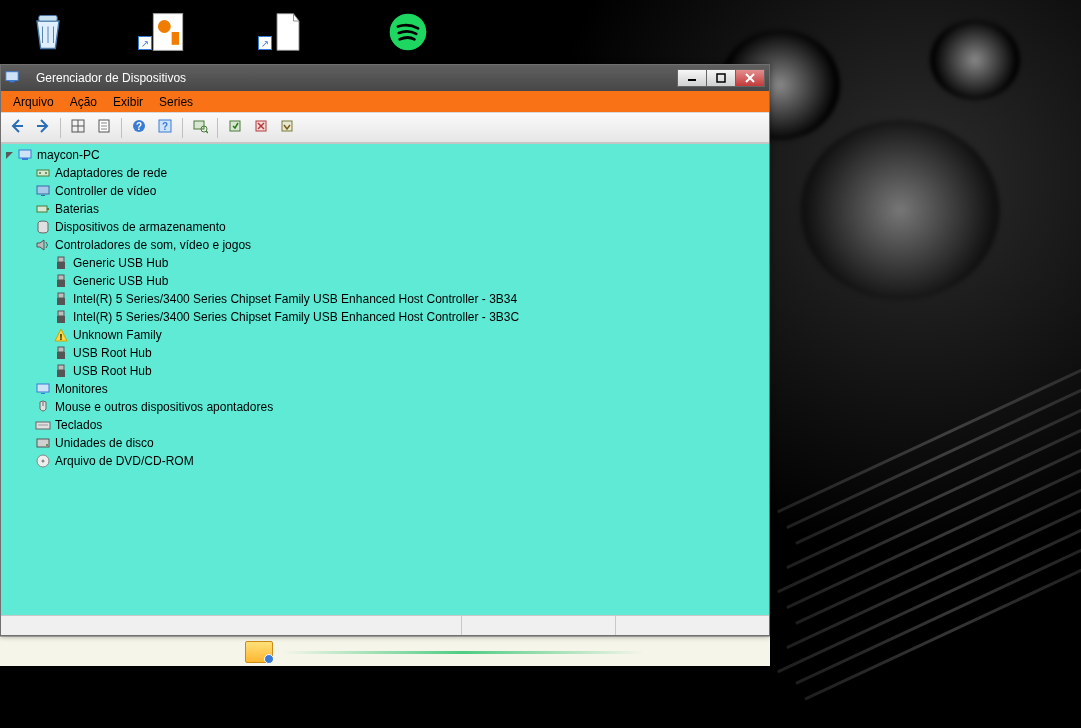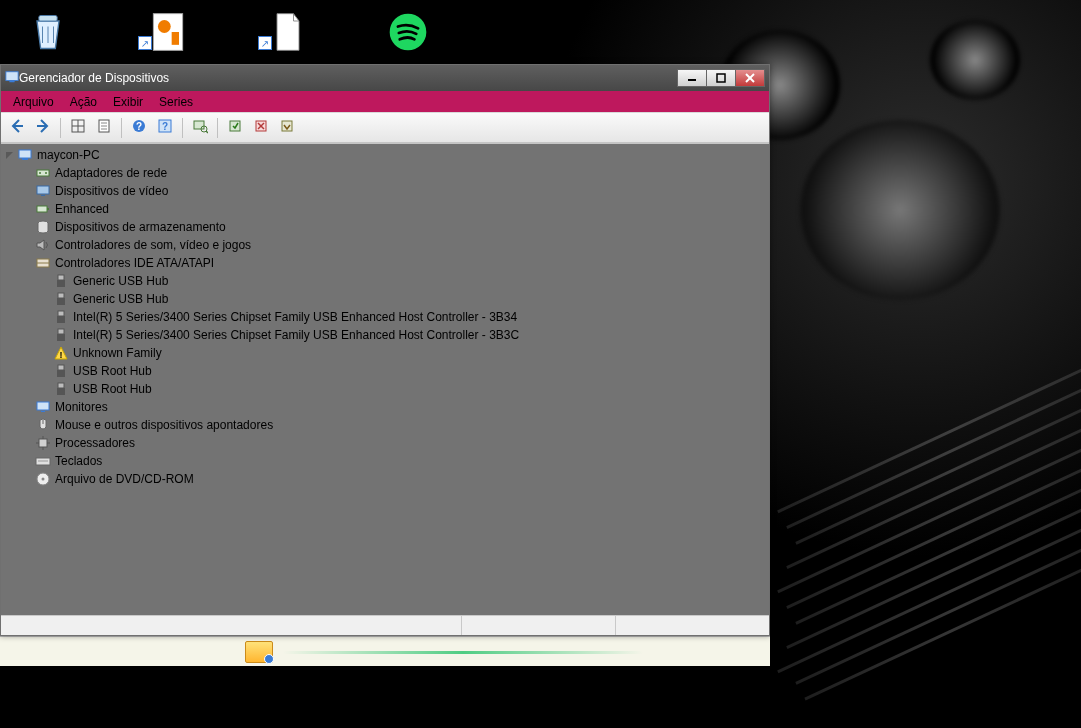--- a/index.html
+++ b/index.html
@@ -39,45 +39,45 @@
     background: #f0f0f0;
     box-shadow: 0 0 6px rgba(0,0,0,.4);
     z-index: 2;
     display: flex; flex-direction: column;
   }
   .titlebar {
     height: 26px;
     background: linear-gradient(#5f5f5f,#474747);
     color: #fff;
     display:flex; align-items:center;
-    padding: 0 4px; gap:0;
+    padding: 0 4px; gap:17px;
   }
   .titlebar .title-text { flex:1; font-size:12px; }
   .win-btns { display:flex; }
   .win-btn { width:30px; height:18px; background:linear-gradient(#f7f7f7,#d0d0d0); border:1px solid #656565; display:flex; align-items:center; justify-content:center; margin-left:-1px; cursor:default; }
   .win-btn.close { background:linear-gradient(#e48e8e,#c23a3a); }
   .win-btn svg { width:10px; height:10px; }
 
   
   .menubar {
-    height: 22px; background:#be185d; border-bottom:1px solid #d9d9d9;
+    height: 22px; background:#f97316; border-bottom:1px solid #d9d9d9;
     display:flex; align-items:center; padding:0 4px;
   }
   .menubar span { padding:2px 8px; cursor:default; }
 
   
   .toolbar {
     height:30px; background:linear-gradient(#fafafa,#e6e6e6); border-bottom:1px solid #c5c5c5;
     display:flex; align-items:center; padding:0 4px; gap:2px;
   }
   .tbtn { width:24px; height:24px; display:flex; align-items:center; justify-content:center; border:1px solid transparent; cursor:default; }
   .tsep { width:1px; height:20px; background:#c0c0c0; margin:0 3px; }
 
   
-  .tree-container { flex:1; background:#737373; overflow:auto; border-top:1px solid #c5c5c5; padding: 2px 0; }
+  .tree-container { flex:1; background:#5eead4; overflow:auto; border-top:1px solid #c5c5c5; padding: 2px 0; }
   .tree ul { list-style:none; margin:0; padding:0 0 0 18px; }
   .tree > ul { padding-left:2px; }
   .tree li { white-space:nowrap; }
   .tree .row { display:flex; align-items:center; height:18px; gap:2px; padding-right:8px; }
   .expander { width:12px; height:12px; display:inline-flex; align-items:center; justify-content:center; cursor:default; user-select:none; }
   .expander svg { width:9px; height:9px; }
   .node-icon { width:16px; height:16px; display:inline-flex; align-items:center; justify-content:center; }
   .node-label { padding-left:2px; }
 
   .statusbar { height:20px; background:#f0f0f0; border-top:1px solid #c9c9c9; display:flex; }
@@ -292,33 +292,33 @@
               </li>
               <li>
                 <div class="row">
                   <span class="expander"></span>
                   <span class="node-icon">
                     <svg width="16" height="16" viewBox="0 0 16 16">
                       <rect x="2" y="3" width="12" height="8" fill="#a7c8e8" stroke="#3a6ba5"></rect>
                       <rect x="6" y="12" width="4" height="1" fill="#3a6ba5"></rect>
                     </svg>
                   </span>
-                  <span class="node-label">Dispositivos de vídeo</span>
+                  <span class="node-label">Controller de vídeo</span>
                 </div>
               </li>
               <li>
                 <div class="row">
                   <span class="expander"></span>
                   <span class="node-icon">
                     <svg width="16" height="16" viewBox="0 0 16 16">
                       <rect x="2" y="5" width="10" height="6" fill="#d7e7d2" stroke="#4a7a3a"></rect>
                       <rect x="12" y="7" width="2" height="2" fill="#4a7a3a"></rect>
                     </svg>
                   </span>
-                  <span class="node-label">Enhanced</span>
+                  <span class="node-label">Baterias</span>
                 </div>
               </li>
               <li>
                 <div class="row">
                   <span class="expander"></span>
                   <span class="node-icon">
                     <svg width="16" height="16" viewBox="0 0 16 16">
                       <path d="M3 4 A5 2 0 0 1 13 4 L13 12 A5 2 0 0 1 3 12 Z" fill="#e0e0e0" stroke="#666"></path>
                     </svg>
                   </span>
@@ -331,32 +331,20 @@
                   <span class="node-icon">
                     <svg width="16" height="16" viewBox="0 0 16 16">
                       <path d="M2 6 L5 6 L9 3 L9 13 L5 10 L2 10 Z" fill="#bbb" stroke="#555"></path>
                       <path d="M11 5 Q14 8 11 11" fill="none" stroke="#555"></path>
                     </svg>
                   </span>
                   <span class="node-label">Controladores de som, vídeo e jogos</span>
                 </div>
               </li>
               <li>
-                <div class="row">
-                  <span class="expander"></span>
-                  <span class="node-icon">
-                    <svg width="16" height="16" viewBox="0 0 16 16">
-                      <rect x="2" y="4" width="12" height="8" fill="#e8e0d0" stroke="#8a7a4a"></rect>
-                      <line x1="2" y1="8" x2="14" y2="8" stroke="#8a7a4a"></line>
-                    </svg>
-                  </span>
-                  <span class="node-label">Controladores IDE ATA/ATAPI</span>
-                </div>
-              </li>
-              <li>
                 <ul>
                   <li>
                     <div class="row">
                       <span class="expander"></span>
                       <span class="node-icon">
                         <svg width="16" height="16" viewBox="0 0 16 16">
                           <rect x="5" y="2" width="6" height="5" fill="#bdbdbd" stroke="#555"></rect>
                           <rect x="4" y="7" width="8" height="7" fill="#555"></rect>
                         </svg>
                       </span>
@@ -459,40 +447,37 @@
                     </svg>
                   </span>
                   <span class="node-label">Mouse e outros dispositivos apontadores</span>
                 </div>
               </li>
               <li>
                 <div class="row">
                   <span class="expander"></span>
                   <span class="node-icon">
                     <svg width="16" height="16" viewBox="0 0 16 16">
-                      <rect x="4" y="4" width="8" height="8" fill="#d0d0d0" stroke="#555"></rect>
-                      <line x1="8" y1="1" x2="8" y2="4" stroke="#555"></line>
-                      <line x1="8" y1="12" x2="8" y2="15" stroke="#555"></line>
-                      <line x1="1" y1="8" x2="4" y2="8" stroke="#555"></line>
-                      <line x1="12" y1="8" x2="15" y2="8" stroke="#555"></line>
-                    </svg>
-                  </span>
-                  <span class="node-label">Processadores</span>
-                </div>
-              </li>
-              <li>
-                <div class="row">
-                  <span class="expander"></span>
-                  <span class="node-icon">
-                    <svg width="16" height="16" viewBox="0 0 16 16">
                       <rect x="1" y="5" width="14" height="7" fill="#e0e0e0" stroke="#666"></rect>
                       <line x1="3" y1="8" x2="13" y2="8" stroke="#999"></line>
                     </svg>
                   </span>
                   <span class="node-label">Teclados</span>
+                </div>
+              </li>
+              <li>
+                <div class="row">
+                  <span class="expander"></span>
+                  <span class="node-icon">
+                    <svg width="16" height="16" viewBox="0 0 16 16">
+                      <rect x="2" y="4" width="12" height="8" fill="#d0d0d0" stroke="#555"></rect>
+                      <circle cx="12" cy="10" r="1" fill="#4a7a3a"></circle>
+                    </svg>
+                  </span>
+                  <span class="node-label">Unidades de disco</span>
                 </div>
               </li>
               <li>
                 <div class="row">
                   <span class="expander"></span>
                   <span class="node-icon">
                     <svg width="16" height="16" viewBox="0 0 16 16">
                       <circle cx="8" cy="8" r="6" fill="#eee" stroke="#888"></circle>
                       <circle cx="8" cy="8" r="1.5" fill="#888"></circle>
                     </svg>

